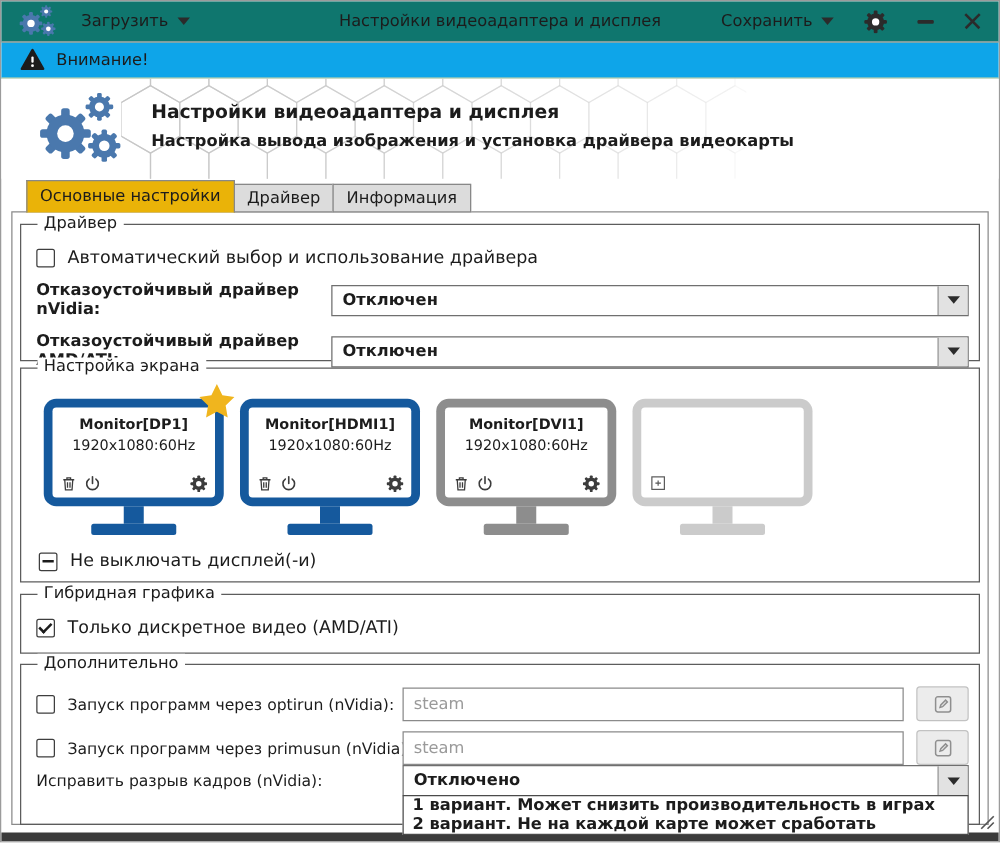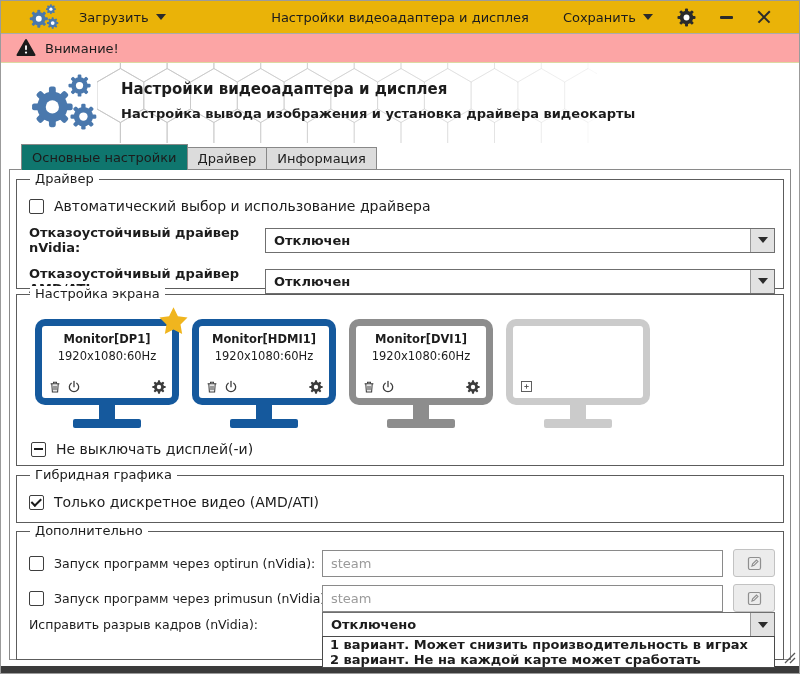--- a/index.html
+++ b/index.html
@@ -4,56 +4,56 @@
 <style>
   * { box-sizing: border-box; margin: 0; padding: 0; }
   html,body { background:#e8e8e8; }
   body { font-family:"DejaVu Sans","Liberation Sans",sans-serif; color:#1c1c1c; }
 
   .window { position:relative; width:800px; height:674px; background:#fff;
             border:1px solid #9b9b9b; overflow:hidden; }
 
   
   .titlebar { position:relative; height:33px; border-bottom:1px solid #ababab;
-              display:flex; align-items:center; padding:0 28px; background:#eab308; }
+              display:flex; align-items:center; padding:0 14px; background:#0f766e; }
   .tb-logo { width:30px; height:26px; color:#4a78ad; flex:0 0 auto; }
   .tb-btn { display:flex; align-items:center; gap:7px; font-size:13px; cursor:default; }
   .tb-load { margin-left:20px; }
   .tb-right { margin-left:auto; display:flex; align-items:center; gap:24px; }
   .tri { width:0; height:0; border-left:5px solid transparent; border-right:5px solid transparent;
          border-top:6px solid #2b2b2b; }
   .window-title { position:absolute; left:50%; transform:translateX(-50%); font-size:13px; }
   .tb-gear { width:19px; height:19px; color:#2b2b2b; }
   .min-btn { width:13px; height:3px; background:#2b2b2b; border-radius:1px; }
   .close-btn { position:relative; width:14px; height:14px; }
   .close-btn::before, .close-btn::after { content:""; position:absolute; left:-1px; top:6px;
       width:16px; height:1.6px; background:#2b2b2b; }
   .close-btn::before { transform:rotate(45deg); }
   .close-btn::after  { transform:rotate(-45deg); }
 
   
-  .banner { height:29px; background:#fca5a5; border-bottom:1px solid #dcd9a2;
+  .banner { height:29px; background:#0ea5e9; border-bottom:1px solid #dcd9a2;
             display:flex; align-items:center; gap:9px; padding:0 15px; }
   .warn-icon { width:20px; height:20px; }
   .banner-text { font-size:13px; }
 
   
   .header { position:relative; height:80px; background:#fff; overflow:hidden; }
   .hexes { position:absolute; left:96px; top:-2px; pointer-events:none; }
   .header-logo { position:absolute; left:30px; top:8px; width:66px; height:64px; color:#4a78ad; }
   .header-text { position:absolute; left:120px; top:17px; }
   .header-title { font-size:15px; font-weight:bold; }
   .header-subtitle { font-size:13px; font-weight:bold; margin-top:8px; }
 
   
   .tabbar { position:absolute; left:20px; top:143px; height:26px; display:flex;
             align-items:flex-end; z-index:5; }
   .tab { height:23px; background:#dcdcdc; border:1px solid #888; padding:3px 10px 0;
          font-size:13px; margin-left:-1px; white-space:nowrap; }
-  .tab.active { height:26px; background:#0f766e; border-bottom:none; padding-top:5px; margin-left:0; z-index:6; }
+  .tab.active { height:26px; background:#eab308; border-bottom:none; padding-top:5px; margin-left:0; z-index:6; }
 
   
   .tabframe { position:absolute; left:8px; right:8px; top:168px; bottom:13px;
               border:1px solid #8a8a8a; background:#fff; padding:0 5px; }
 
   .group { position:relative; border:1px solid #5c5c5c; margin:0 1px; padding:14px 8px 0; }
   .group-title { position:absolute; top:-9px; left:13px; background:#fff; padding:0 5px; font-size:13px; }
   .g-driver { margin-top:9px;  height:110px; }
   .g-screen { margin-top:5px;  height:172px; }
   .g-hybrid { margin-top:9px;  height:48px; }

